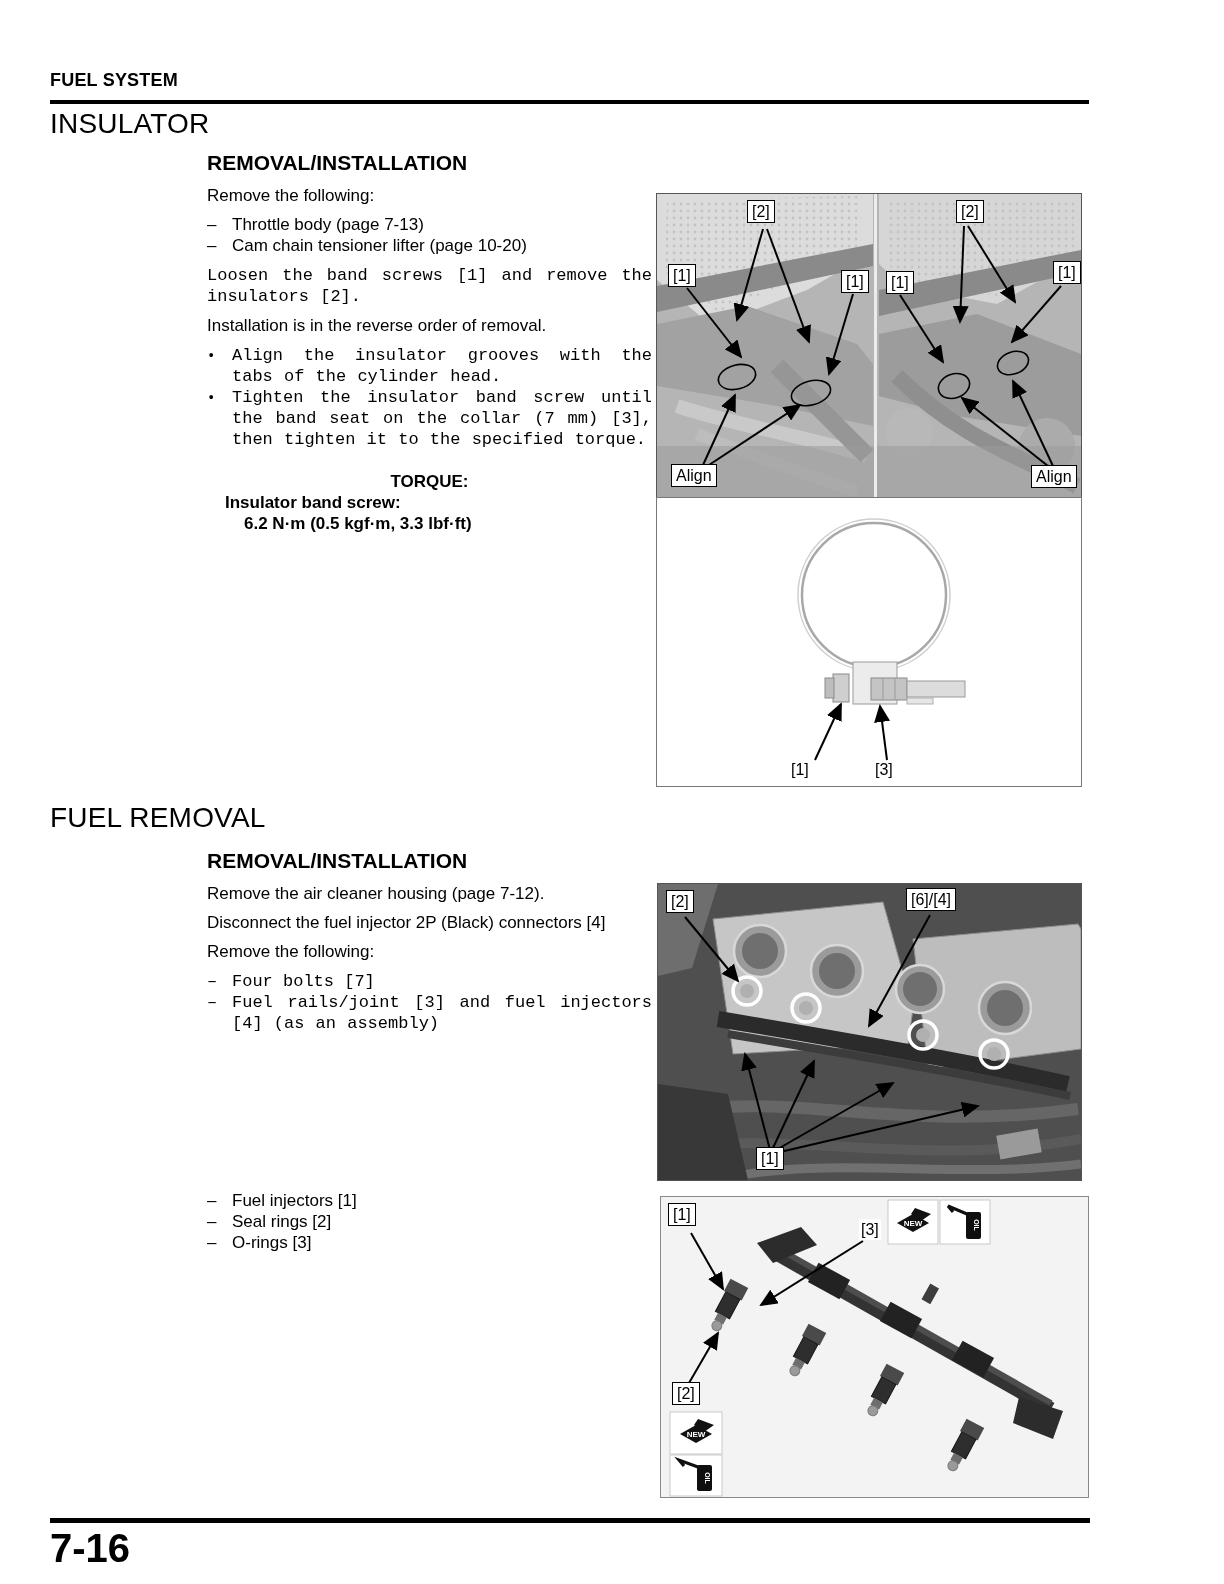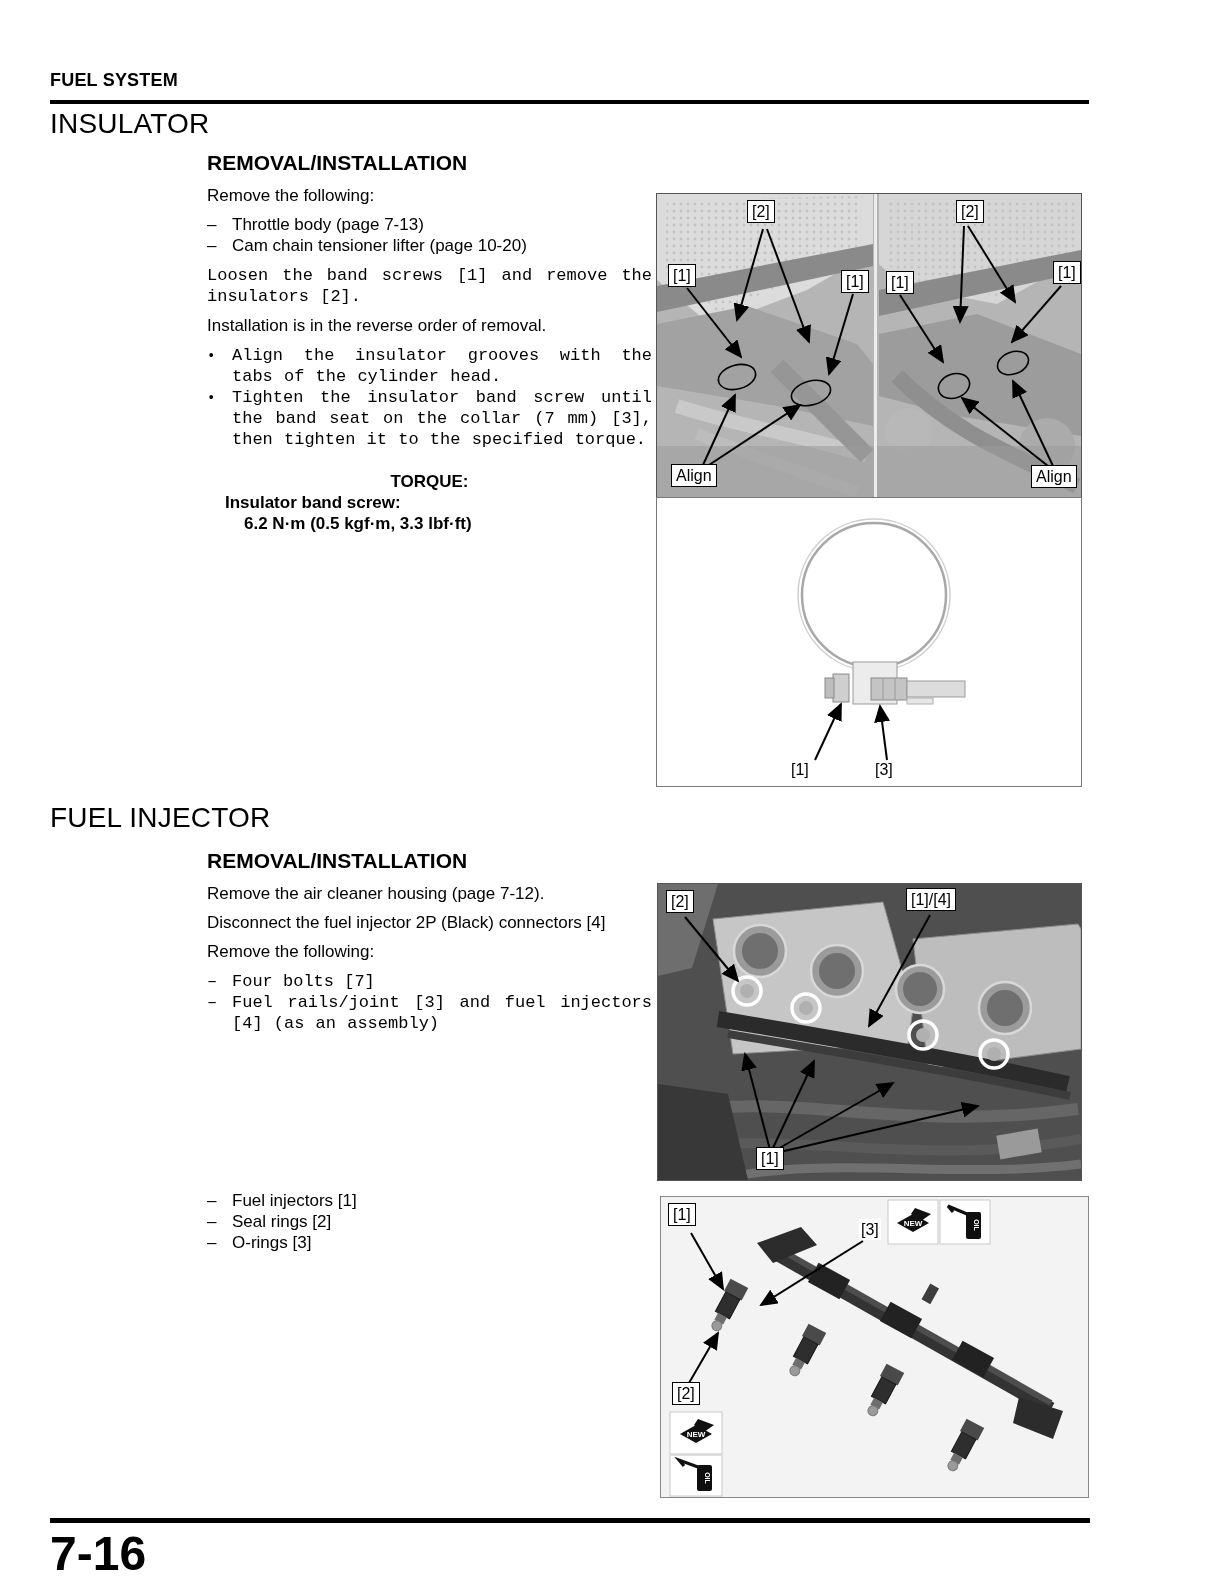--- a/index.html
+++ b/index.html
@@ -2,21 +2,21 @@
 <html><head>
 <meta charset="utf-8">
 <style>
   html,body{margin:0;padding:0;background:#fff;}
   .page{position:relative;width:1224px;height:1584px;background:#ffffff;overflow:hidden;
         font-family:"Liberation Sans",sans-serif;color:#000;}
   
   .hdr-title{position:absolute;left:50px;top:70px;font-size:18px;font-weight:bold;letter-spacing:.2px;}
   .hdr-rule{position:absolute;left:50px;top:100px;width:1039px;height:4px;background:#000;}
   .ftr-rule{position:absolute;left:50px;top:1518px;width:1040px;height:5px;background:#000;}
-  .ftr-num{position:absolute;left:50px;top:1526px;font-size:48px;font-weight:bold;}
+  .ftr-num{position:absolute;left:50px;top:1526px;font-size:40px;font-weight:bold;}
   
   .h1{position:absolute;left:50px;font-size:28px;font-weight:normal;letter-spacing:.2px;}
   .h1.ins{top:108px;}
   .h1.fi{top:802px;}
   
   .textcol{position:absolute;left:207px;width:445px;font-size:17px;line-height:21px;}
   #ins-text{top:152px;}
   #fi-text{top:850px;}
   #fi-list2{top:1190px;}
   .proc-title{font-size:21px;font-weight:bold;margin:0 0 12px 0;}
@@ -165,21 +165,21 @@
       </g>
       <g stroke="#000" stroke-width="2">
         <line x1="158" y1="262" x2="184" y2="206" marker-end="url(#a2)"></line>
         <line x1="230" y1="262" x2="223" y2="208" marker-end="url(#a2)"></line>
       </g>
     </svg>
     <div class="flabel plain" style="left:132px;top:261px;">[1]</div>
     <div class="flabel plain" style="left:216px;top:261px;">[3]</div>
   </div>
 
-  <div class="h1 fi">FUEL INJECTOR</div>
+  <div class="h1 fi">FUEL REMOVAL</div>
 
   <div class="textcol" id="fi-text">
     <div class="proc-title">REMOVAL/INSTALLATION</div>
     <div class="para">Remove the air cleaner housing (page 7-12).</div>
     <div class="para">Disconnect the fuel injector 2P (Black) connectors [4]</div>
     <div class="para">Remove the following:</div>
     <div class="dlist mt9">
       <div class="li">
         <span class="mk">–</span>
         <div class="t">Four bolts [7]</div>
@@ -249,21 +249,21 @@
       <g stroke="#000" stroke-width="2">
         <line x1="27" y1="33" x2="80" y2="97" marker-end="url(#a3)"></line>
         <line x1="272" y1="31" x2="211" y2="142" marker-end="url(#a3)"></line>
         <line x1="112" y1="266" x2="87" y2="170" marker-end="url(#a3)"></line>
         <line x1="114" y1="266" x2="156" y2="177" marker-end="url(#a3)"></line>
         <line x1="118" y1="266" x2="235" y2="199" marker-end="url(#a3)"></line>
         <line x1="122" y1="268" x2="320" y2="222" marker-end="url(#a3)"></line>
       </g>
     </svg>
     <div class="flabel" style="left:8px;top:6px;">[2]</div>
-    <div class="flabel" style="left:248px;top:4px;">[1]/[4]</div>
+    <div class="flabel" style="left:248px;top:4px;">[6]/[4]</div>
     <div class="flabel" style="left:98px;top:263px;">[1]</div>
   </div>
 
   <div class="fig" id="fig4">
     <svg width="427" height="300" viewBox="0 0 427 300">
       <defs>
         <marker id="a4" markerWidth="9" markerHeight="8" refX="8" refY="4" orient="auto">
           <path d="M0,0 L9,4 L0,8 z" fill="#000"></path>
         </marker>
       </defs>

